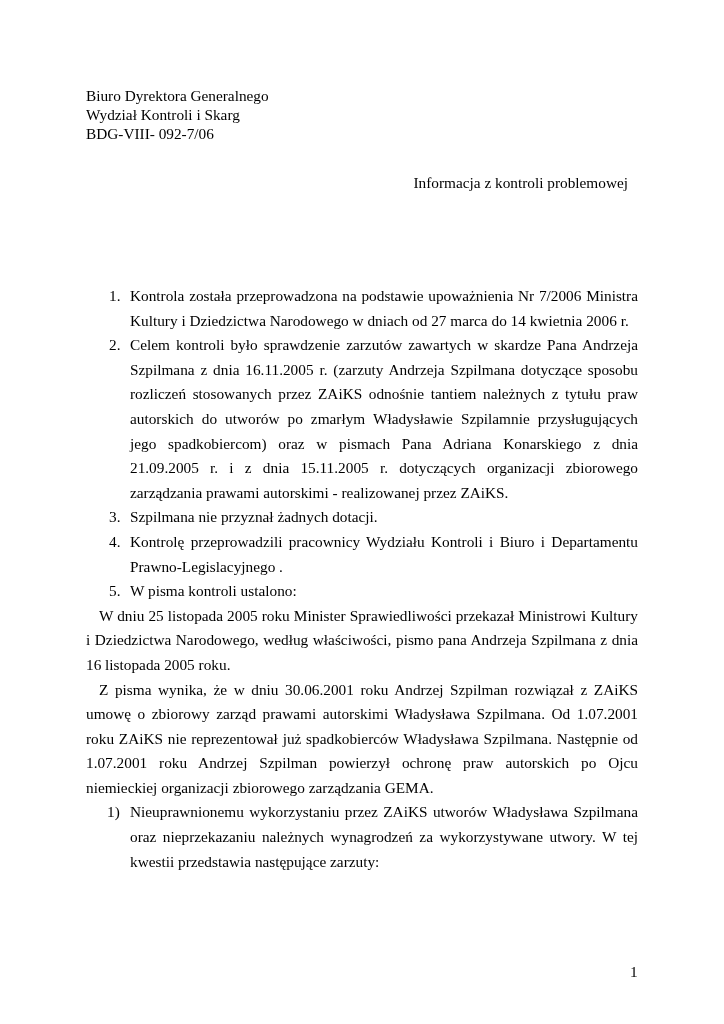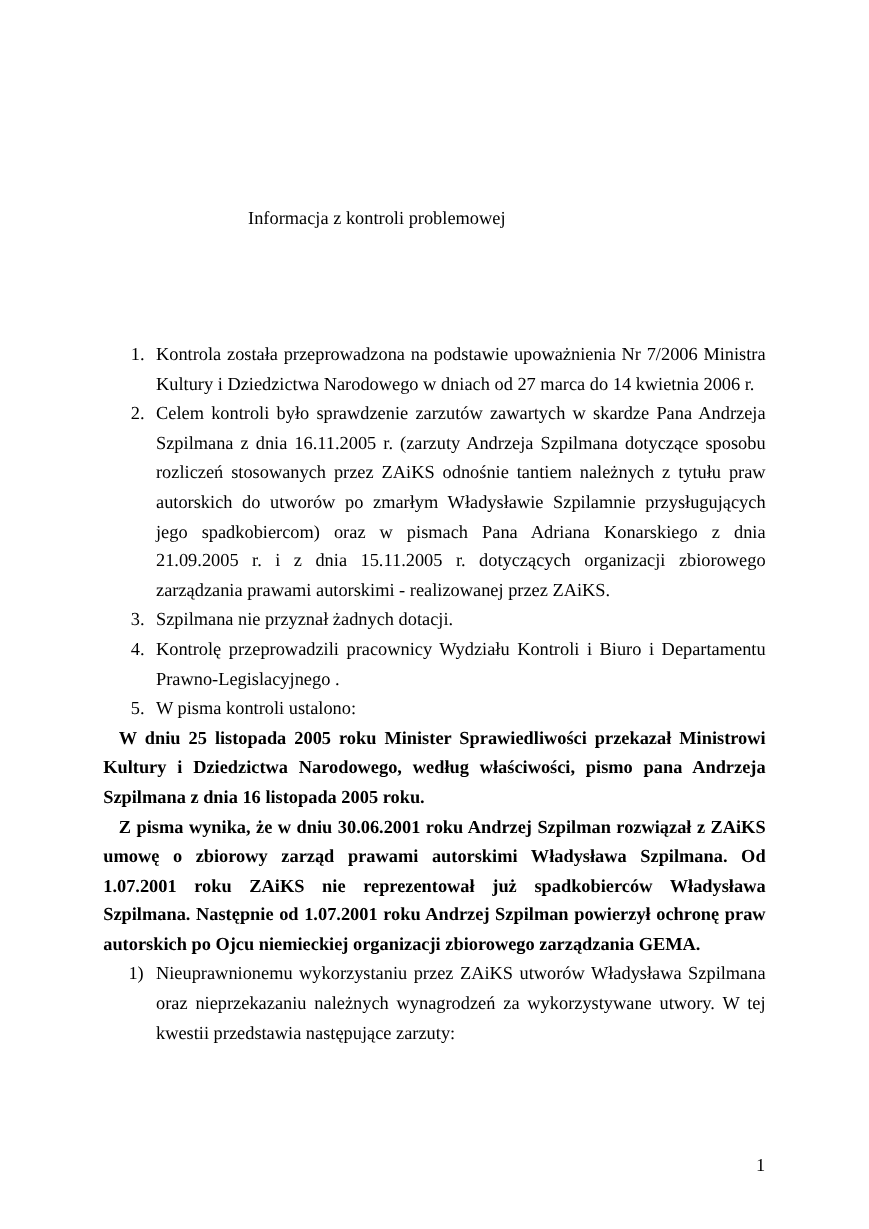--- a/index.html
+++ b/index.html
@@ -5,35 +5,40 @@
   html, body { margin: 0; padding: 0; background: #ffffff; }
   body {
     width: 724px; height: 1024px; position: relative; overflow: hidden;
     font-family: "Liberation Serif", "DejaVu Serif", serif;
     color: #000;
     font-size: 15.3px;
   }
   .page { position: absolute; left: 0; top: 0; width: 724px; height: 1024px; }
   .header { position: absolute; left: 86px; top: 86px; line-height: 19px; }
   .header div { white-space: nowrap; }
-  .title { position: absolute; left: 0; width: 628px; top: 171px; text-align: center; line-height: 24.5px; }
+  .title { position: absolute; left: 0; width: 628px; top: 171px; text-align: right; line-height: 24.5px; }
   .title div { white-space: nowrap; }
   .body { position: absolute; left: 86px; top: 284px; width: 552px; line-height: 24.6px; }
   .item { position: relative; padding-left: 44px; text-align: justify; }
   .item .num { position: absolute; left: 23px; top: 0; }
-  .para { text-indent: 13px; text-align: justify; font-weight: bold; }
+  .para { text-indent: 13px; text-align: justify; }
   .sub { position: relative; padding-left: 44px; text-align: justify; }
   .sub .num { position: absolute; left: 21px; top: 0; }
   .pagenum { position: absolute; left: 630px; top: 963px; }
 </style>
 </head>
 <body>
 
 <div class="page">
 
+  <div class="header">
+    <div>Biuro Dyrektora Generalnego</div>
+    <div>Wydział Kontroli i Skarg</div>
+    <div>BDG-VIII- 092-7/06</div>
+  </div>
 
   <div class="title">
     <div>Informacja z kontroli problemowej</div>
   </div>
 
   <div class="body">
     <div class="item">
       <span class="num">1.</span>
       <div>Kontrola została przeprowadzona na podstawie upoważnienia Nr 7/2006 Ministra Kultury i Dziedzictwa Narodowego  w dniach od 27 marca do 14 kwietnia 2006 r.</div>
     </div>

